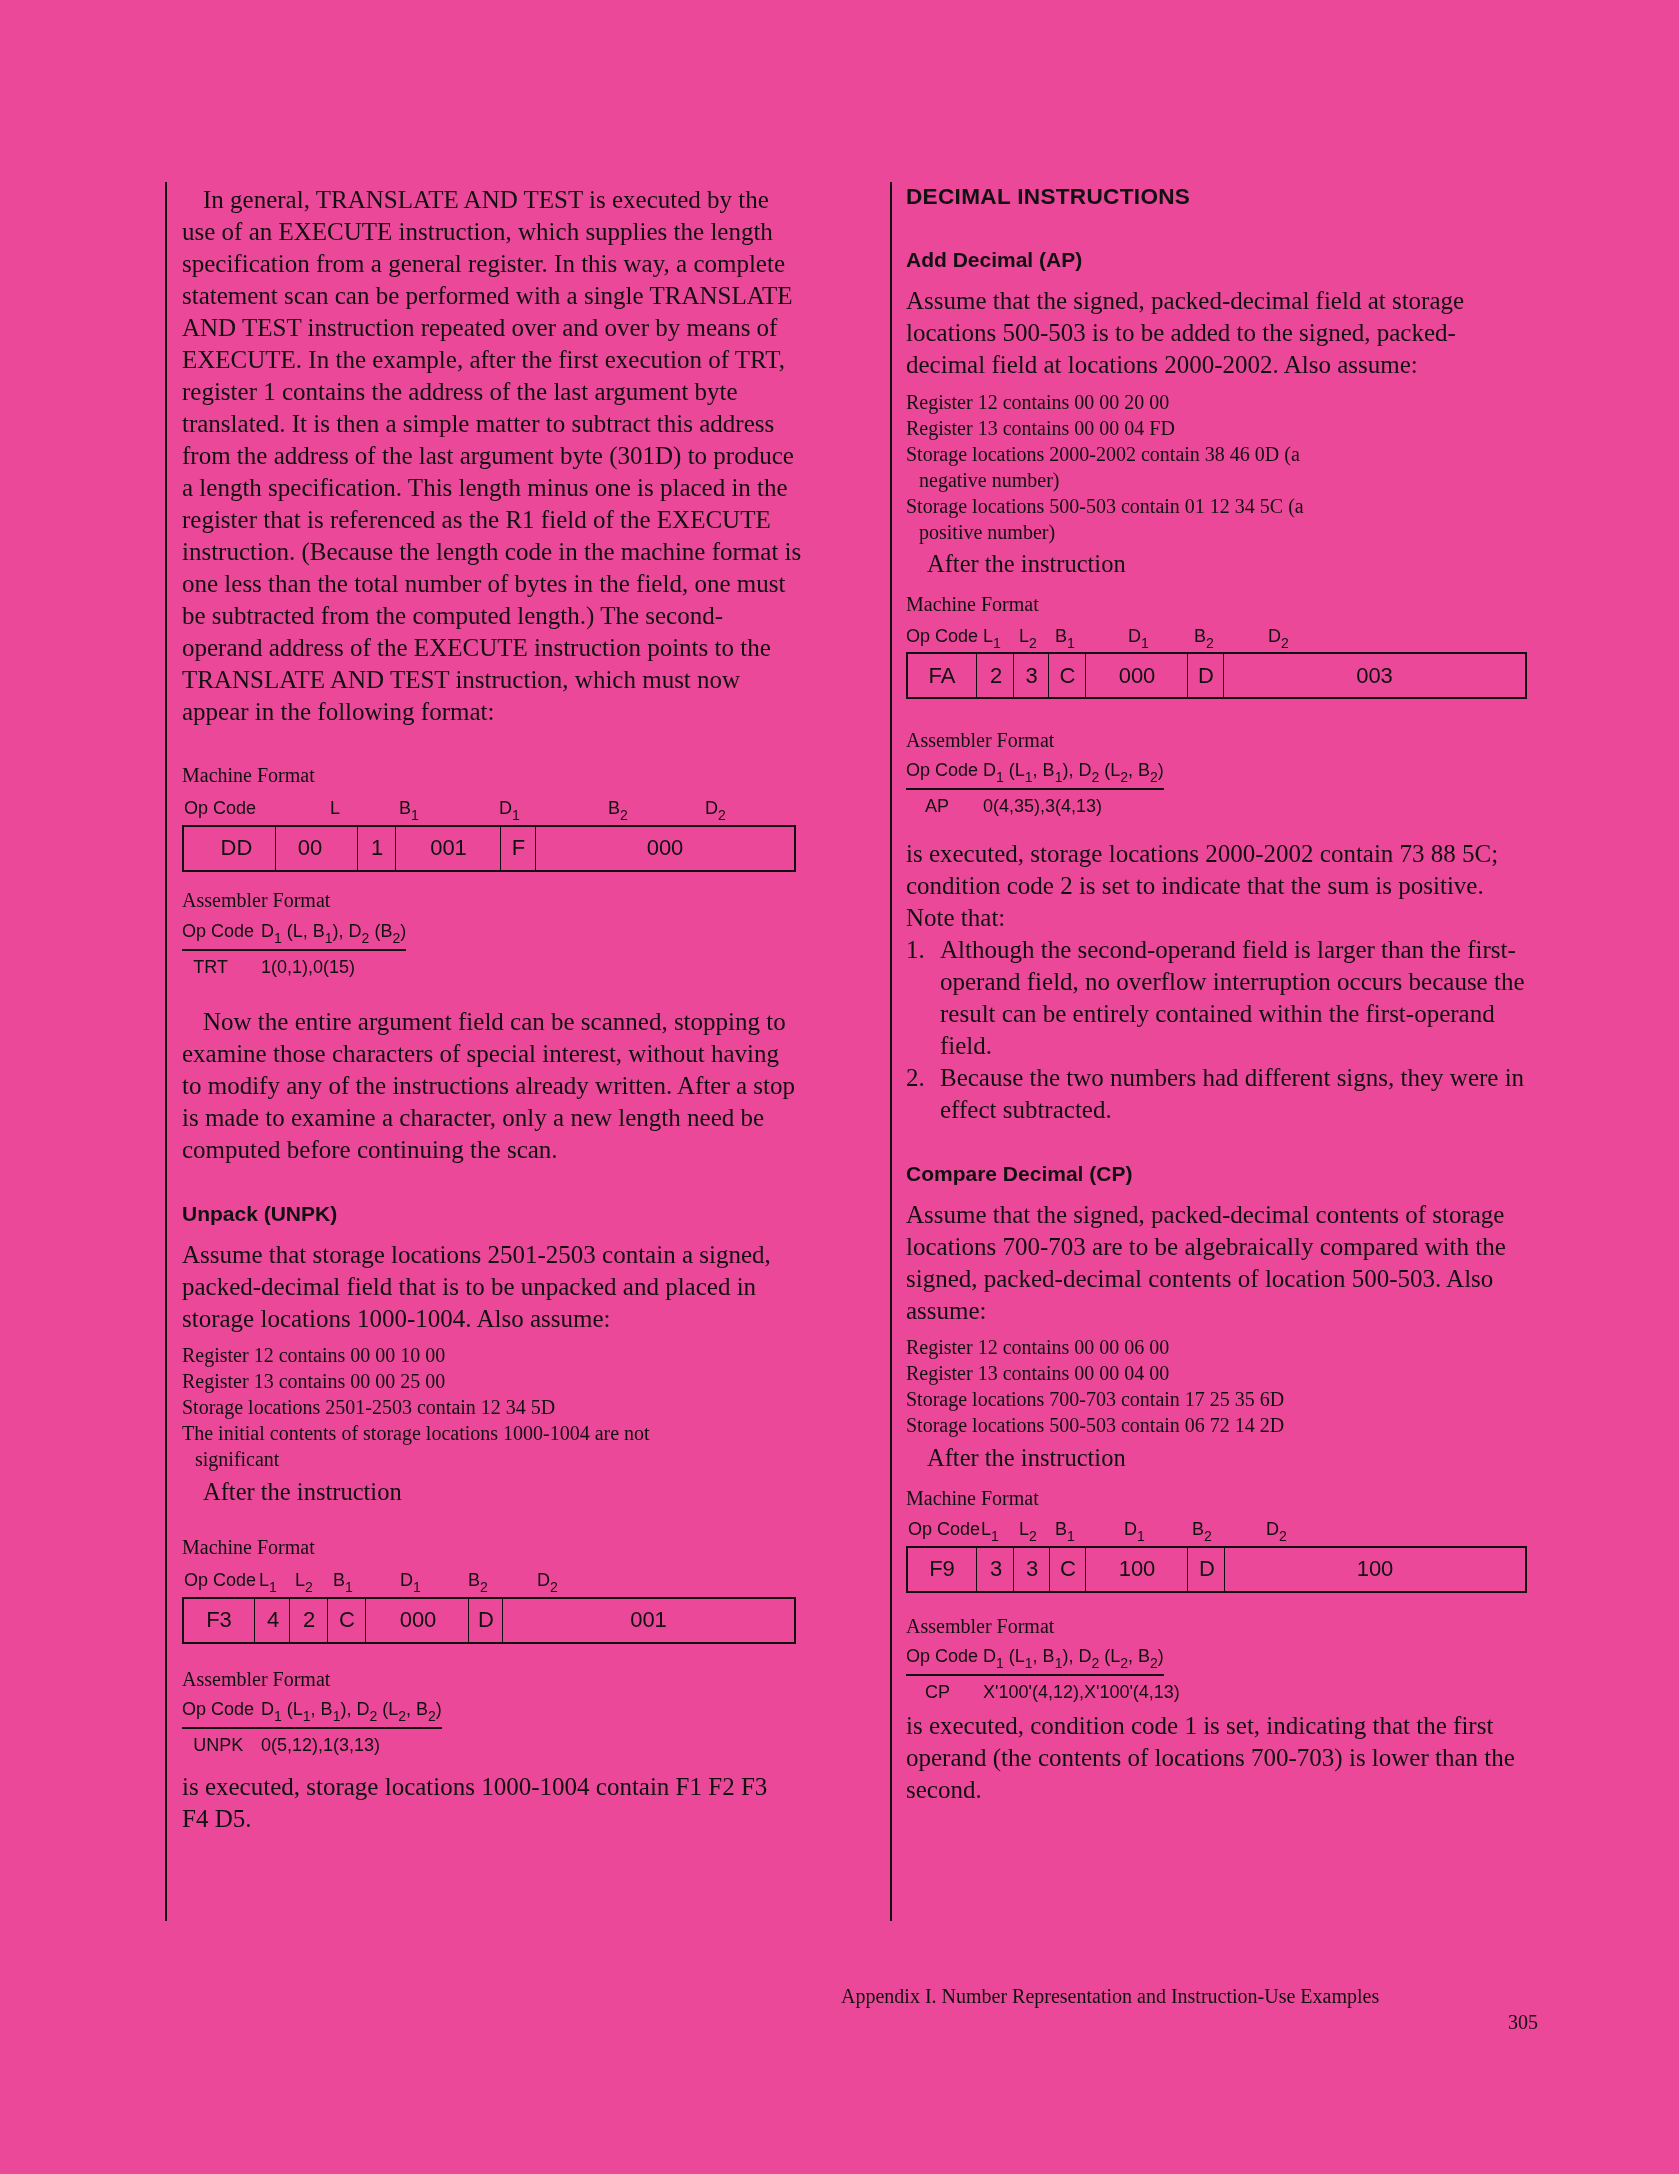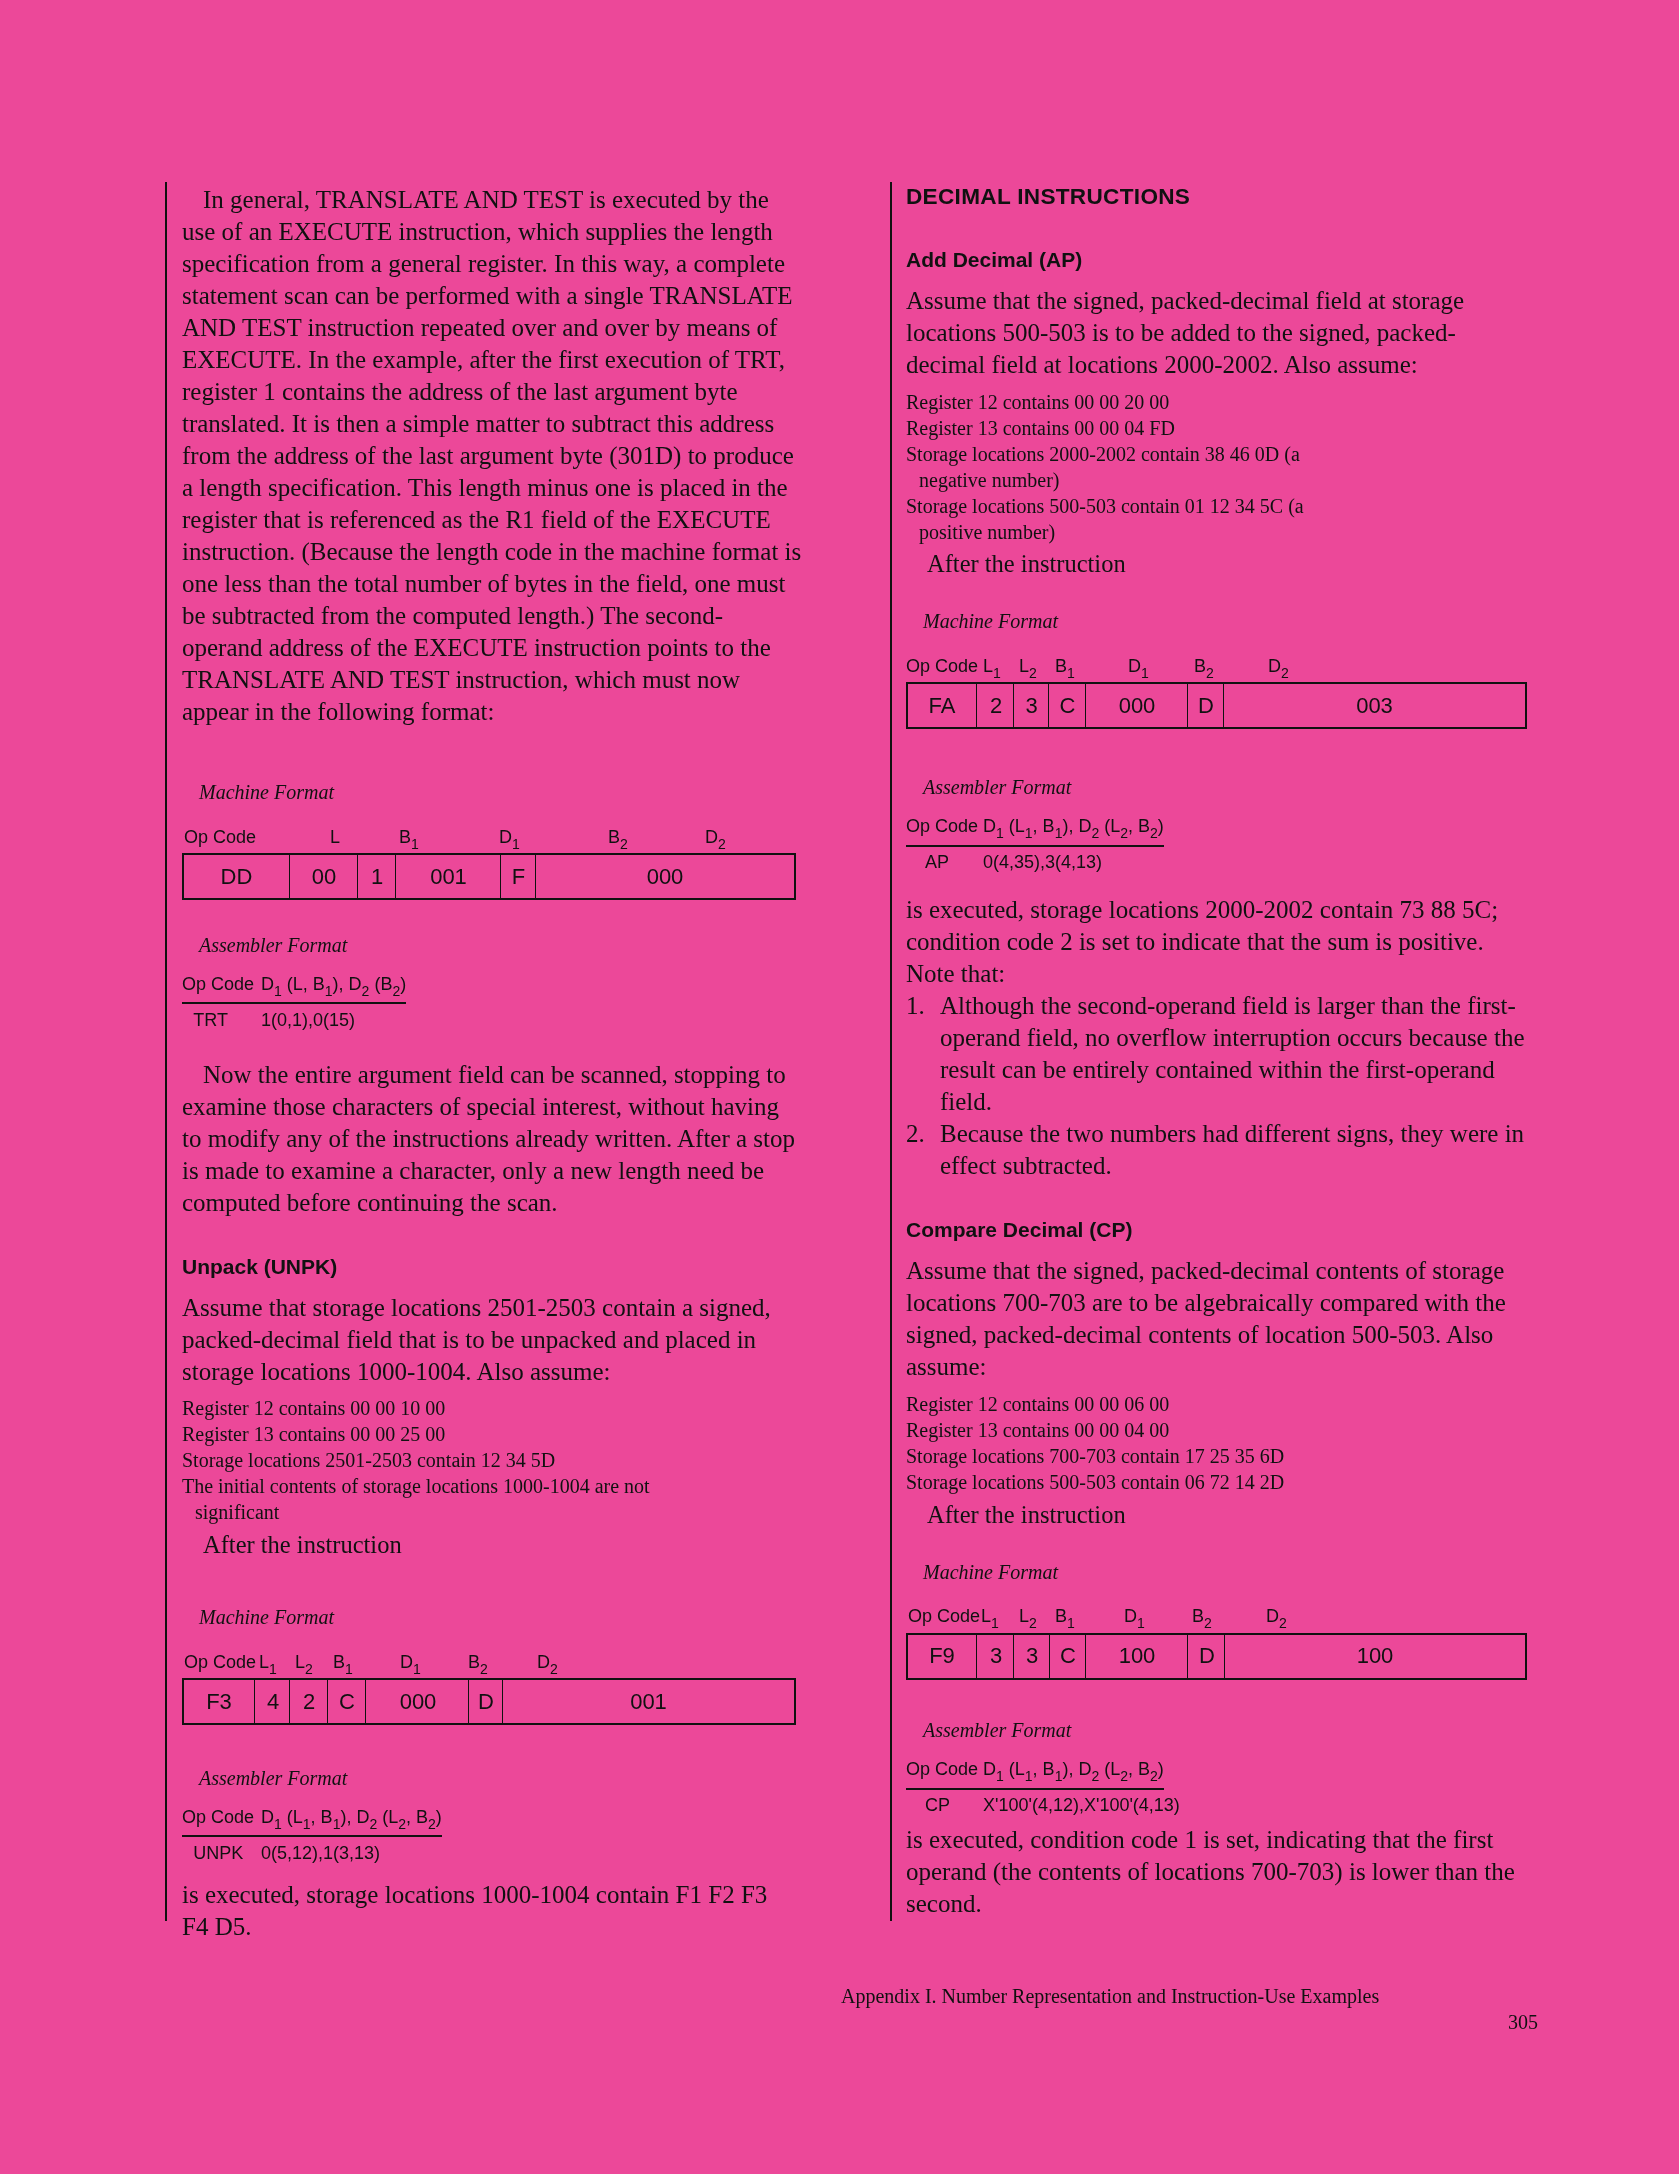--- a/index.html
+++ b/index.html
@@ -14,21 +14,21 @@
 
   p.body { font-family: "Liberation Serif", serif; font-size: 25px; line-height: 32px; margin: 0; }
   p.indent { text-indent: 21px; }
   .small { font-family: "Liberation Serif", serif; font-size: 20px; line-height: 26px; margin: 0; }
   .small .hang { display: block; padding-left: 13px; text-indent: -13px; }
   .after { font-family: "Liberation Serif", serif; font-size: 24.5px; line-height: 32px; margin: 3.8px 0 0 21px; }
 
   h2.section { font-family: "Liberation Sans", sans-serif; font-size: 22.6px; font-weight: bold; margin: 0; letter-spacing: 0.3px; }
   h3.sub { font-family: "Liberation Sans", sans-serif; font-size: 21px; font-weight: bold; margin: 0; }
 
-  .fmt-label { font-family: "Liberation Serif", serif; font-style: italic; font-size: 20px; margin: 17px; }
+  .fmt-label { font-family: "Liberation Serif", serif; font-size: 20px; margin: 0; }
 
   .mf { position: relative; }
   .mf-head { position: relative; height: 32px; font-family: "Liberation Sans", sans-serif; font-size: 18px; }
   .mf-head span { position: absolute; top: 5.6px; }
   .mf-head sub { font-size: 14px; vertical-align: -5.6px; }
   .mf-box { position: relative; height: 47px; border: 2.4px solid #111; box-sizing: border-box; font-family: "Liberation Sans", sans-serif; font-size: 22px; }
   .mf-cell { position: absolute; top: 0; bottom: 0; border-left: 1.9px solid #111; display: flex; align-items: center; justify-content: center; }
   .mf-cell.first { border-left: none; }
 
   .af { font-family: "Liberation Sans", sans-serif; font-size: 18px; }
@@ -62,21 +62,21 @@
       <div class="mf-head">
         <span style="left:1.9px">Op Code</span>
         <span style="left:148px">L</span>
         <span style="left:217px">B<sub>1</sub></span>
         <span style="left:317px">D<sub>1</sub></span>
         <span style="left:426px">B<sub>2</sub></span>
         <span style="left:523px">D<sub>2</sub></span>
       </div>
       <div class="mf-box">
         <div class="mf-cell first" style="left:0;width:105px">DD</div>
-        <div class="mf-cell" style="left:105px;width:68px">00</div>
+        <div class="mf-cell" style="left:91px;width:68px">00</div>
         <div class="mf-cell" style="left:173px;width:38px">1</div>
         <div class="mf-cell" style="left:211px;width:105px">001</div>
         <div class="mf-cell" style="left:316px;width:35px">F</div>
         <div class="mf-cell" style="left:351px;right:0">000</div>
       </div>
     </div>
 
     <div style="height:17px"></div>
     <p class="fmt-label">Assembler Format</p>
     <div class="af" style="margin-top:9.4px;">

